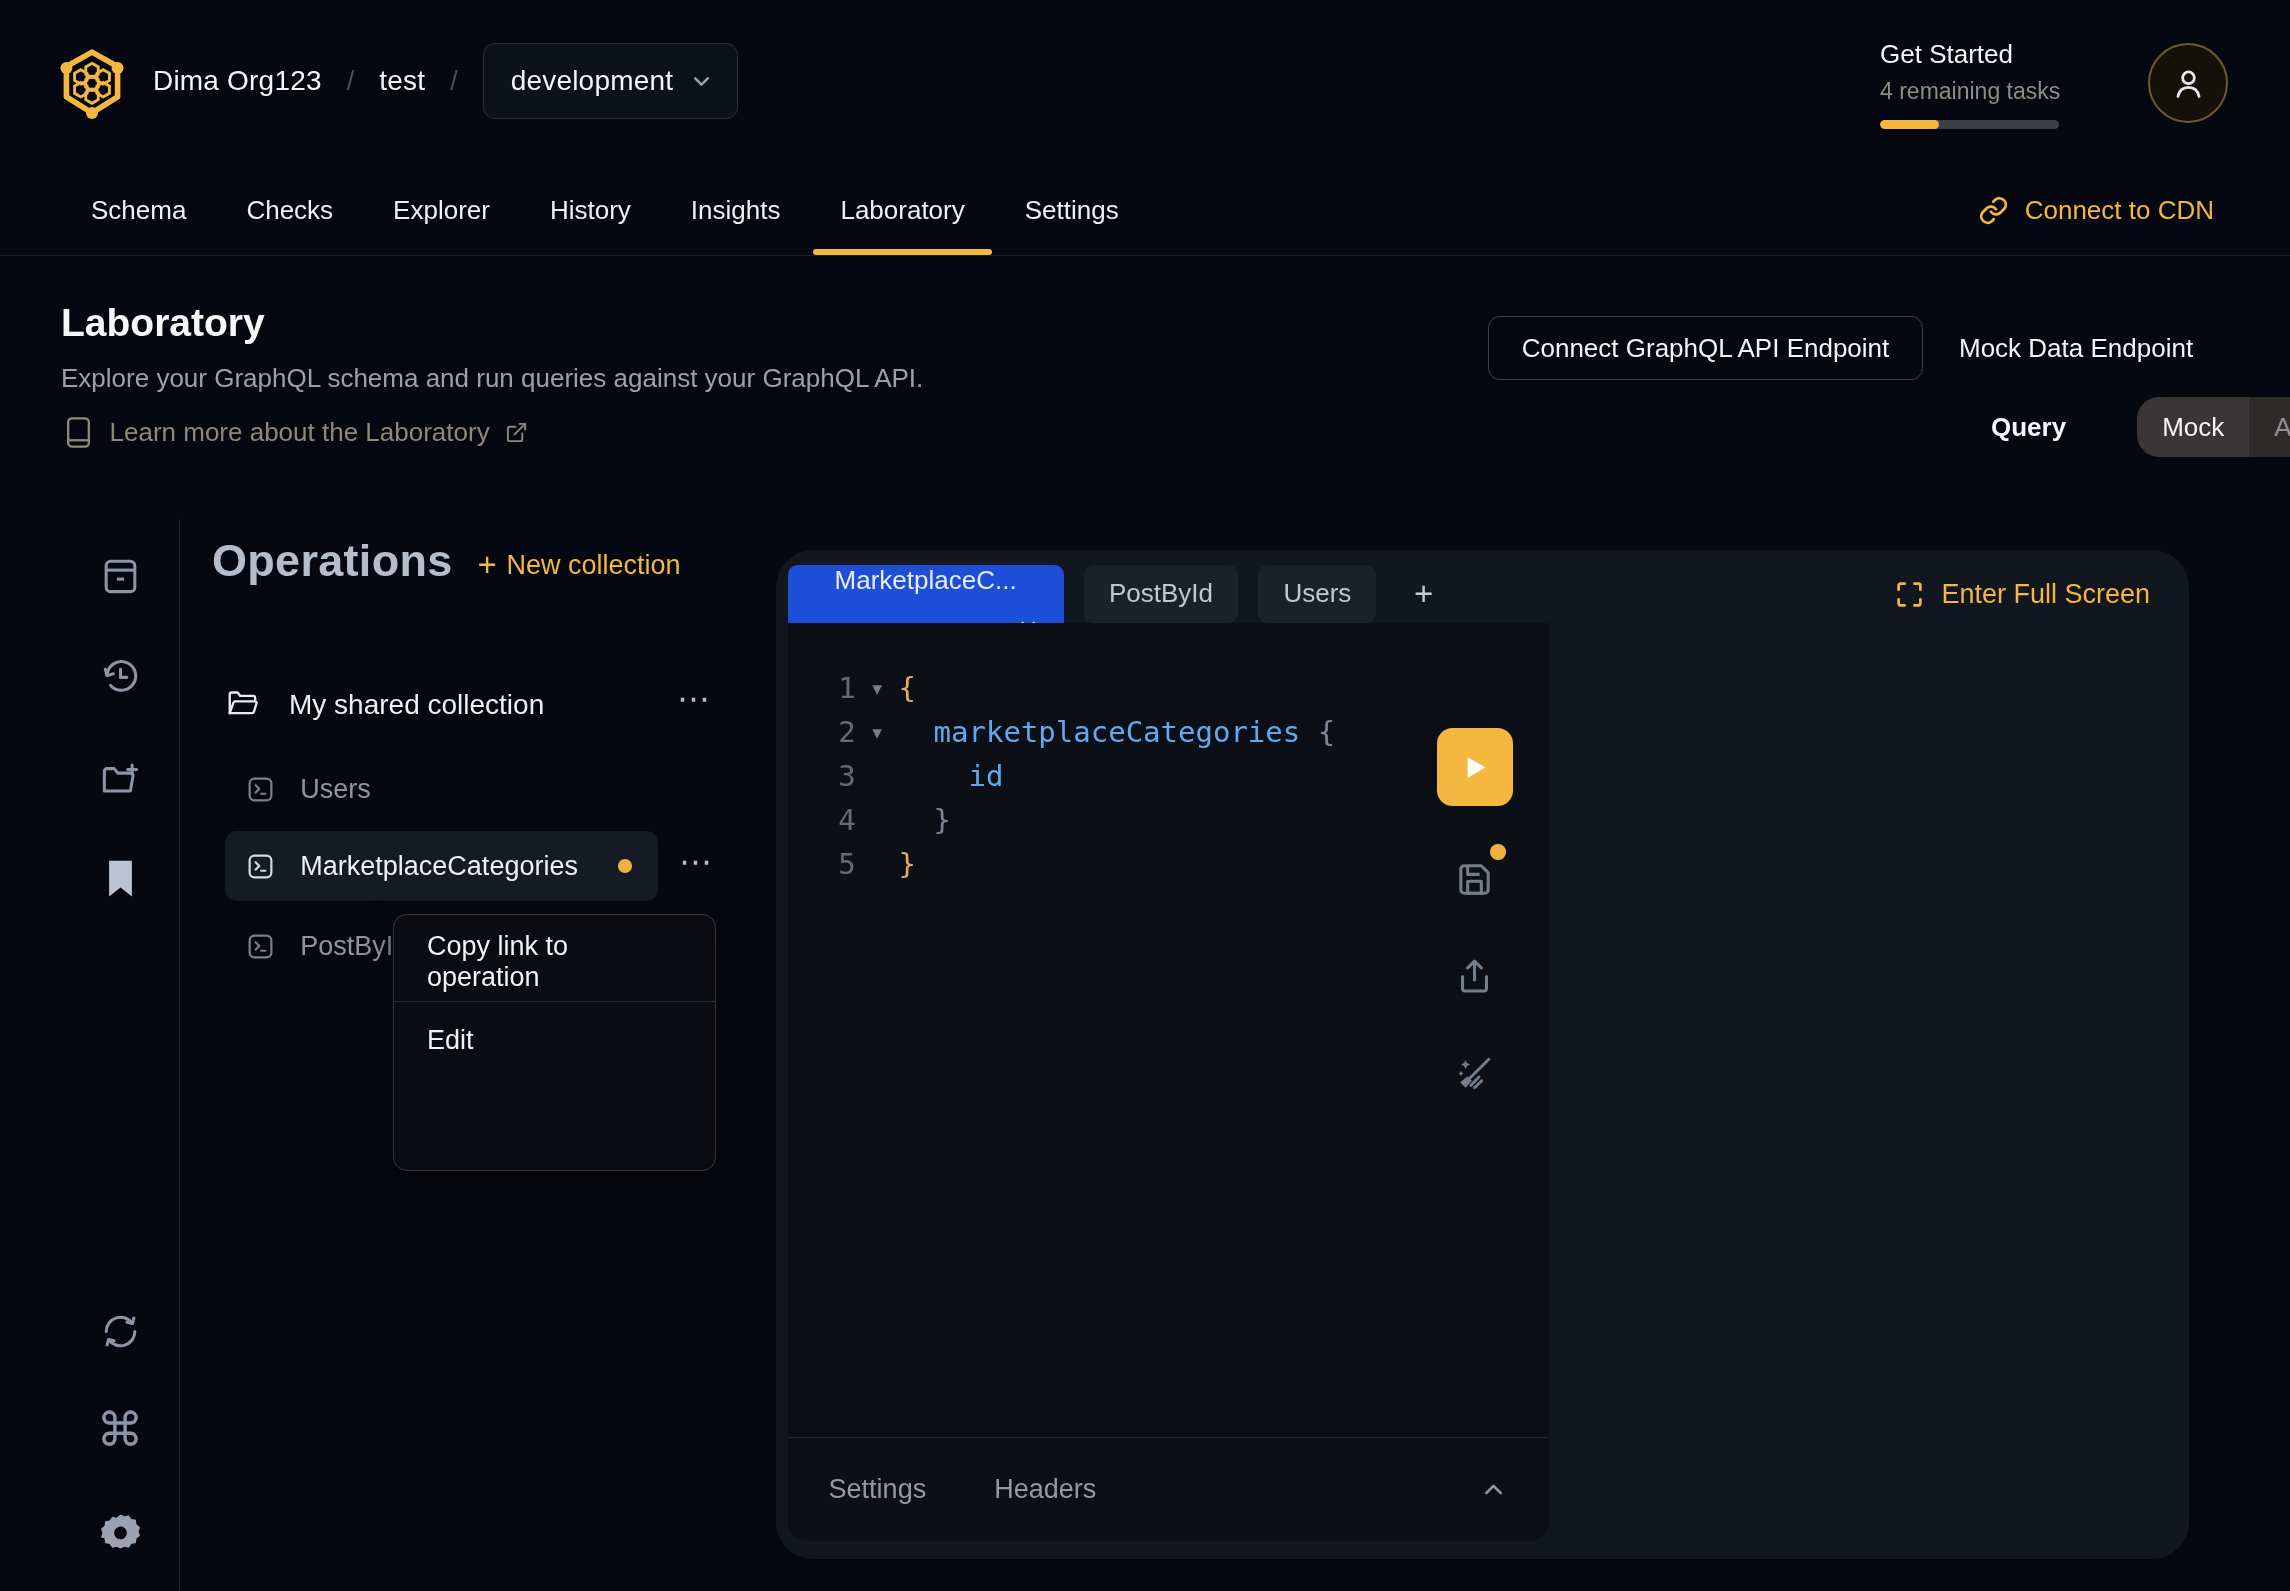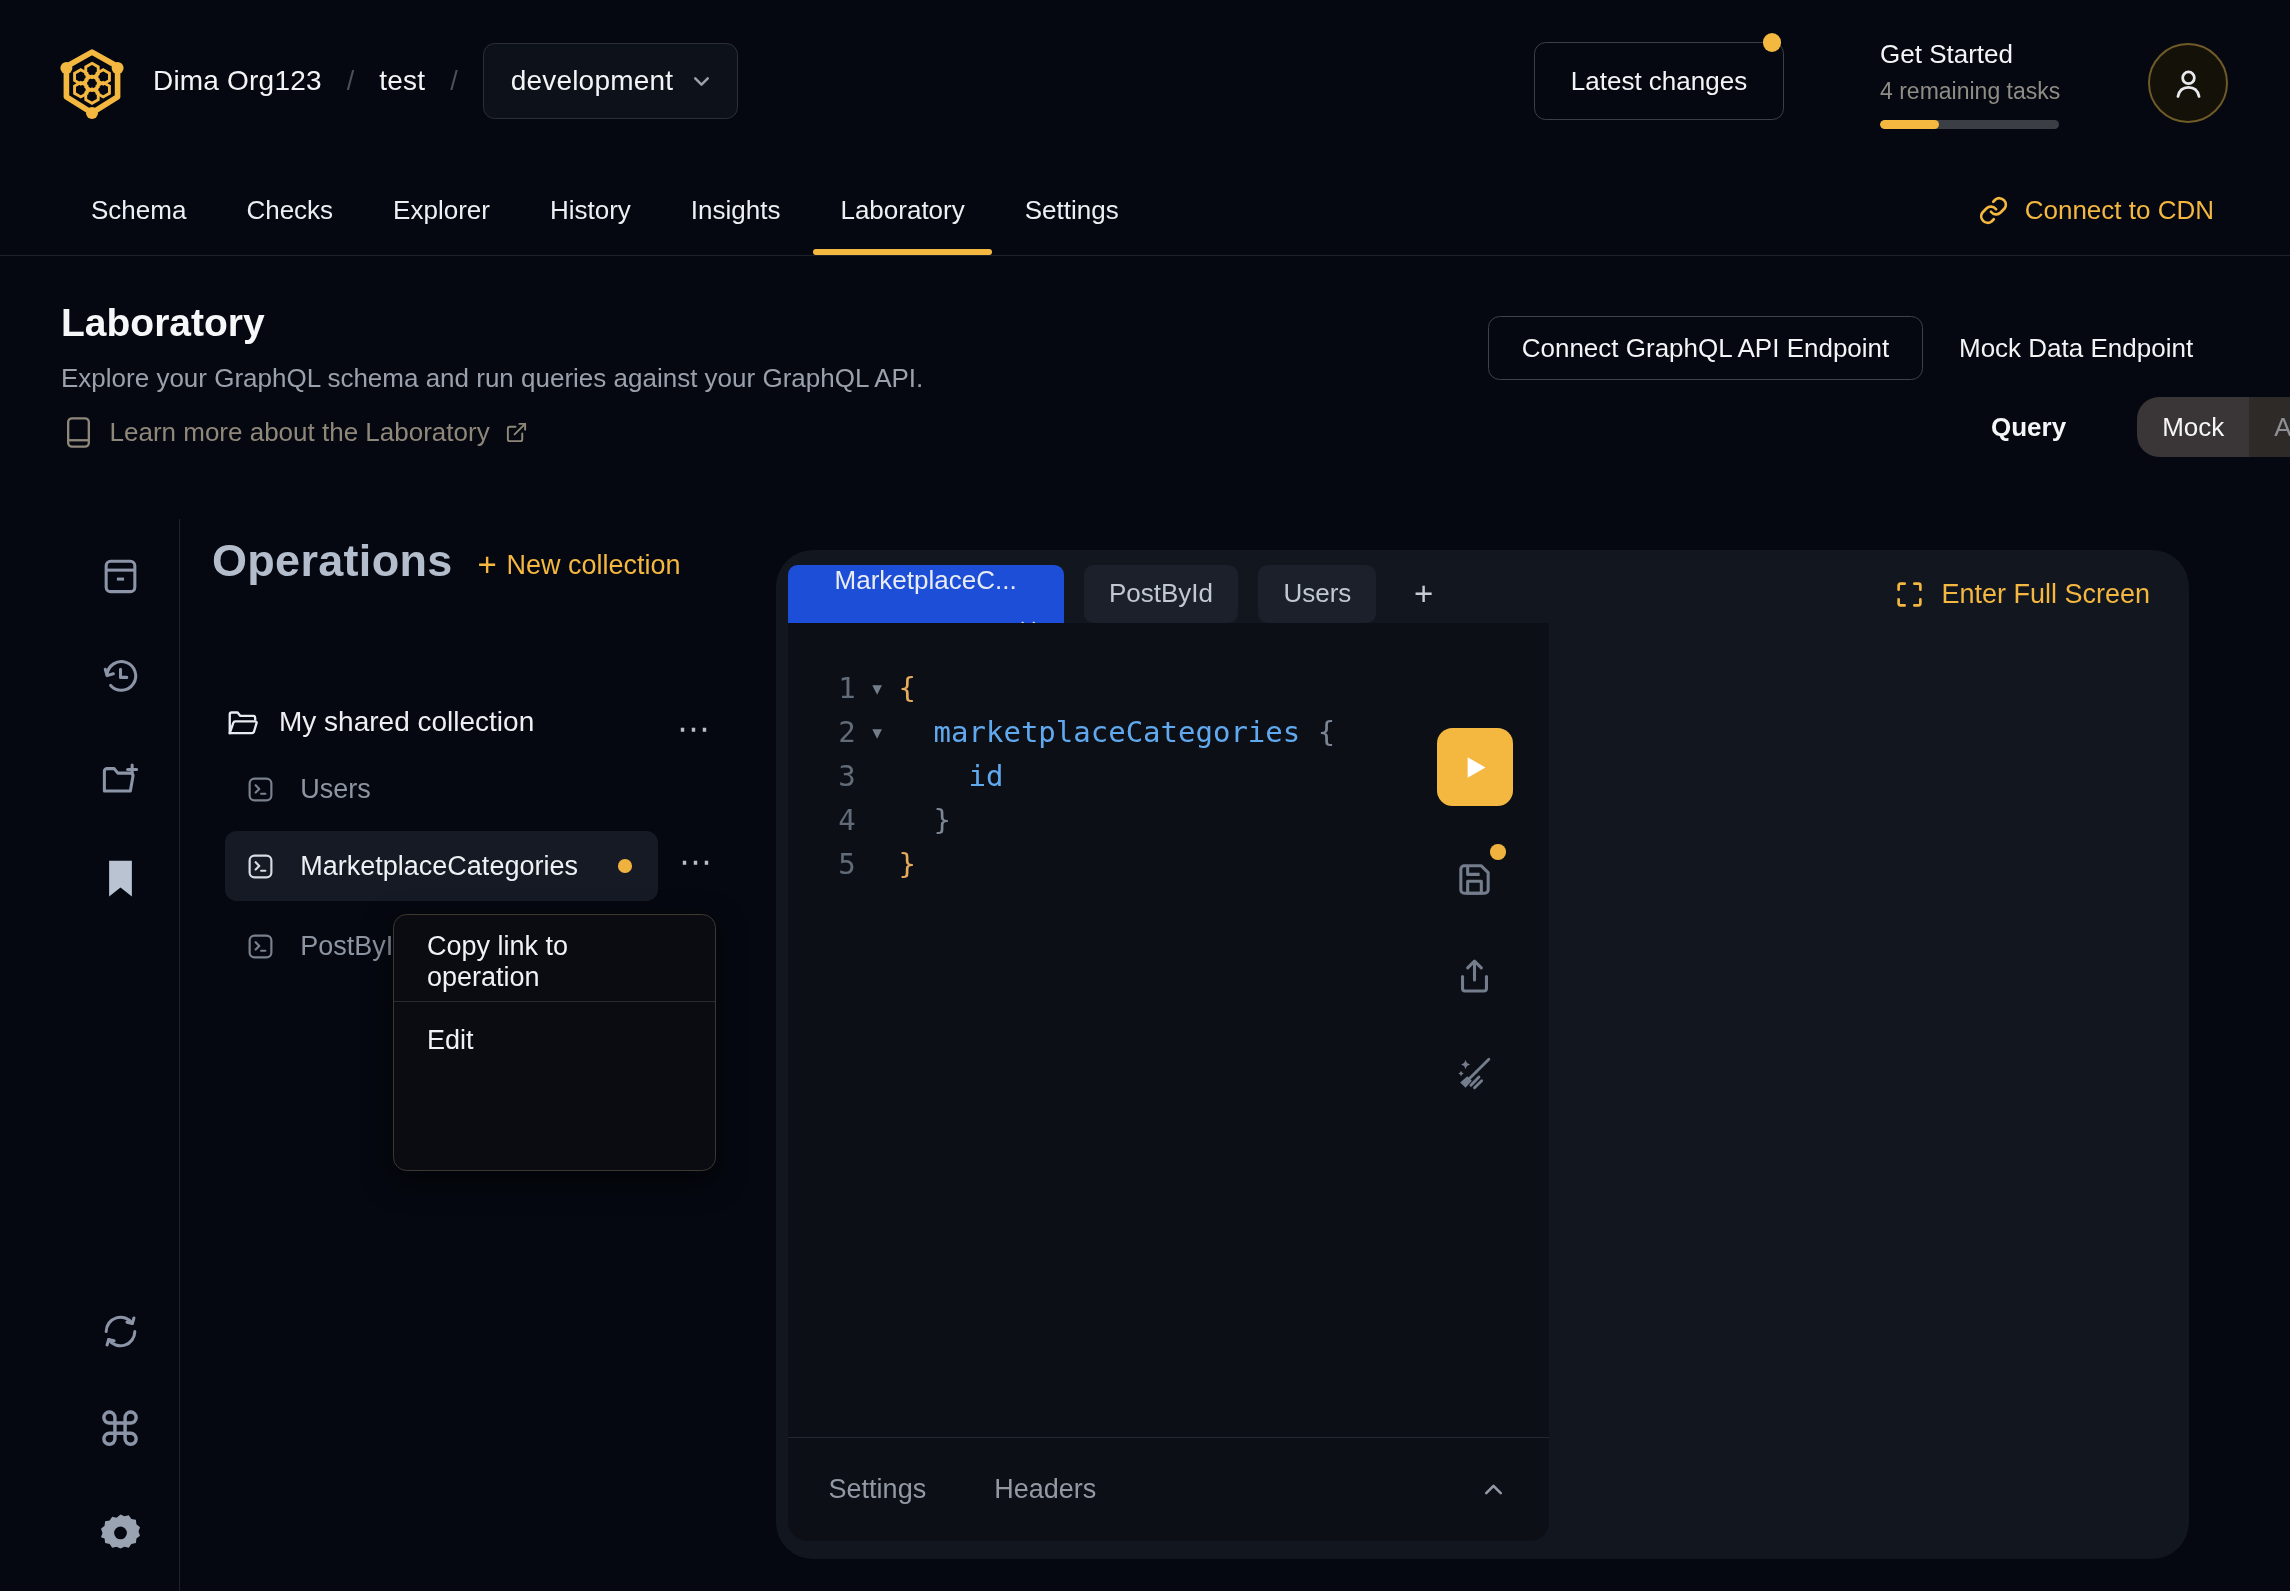--- a/index.html
+++ b/index.html
@@ -78,21 +78,21 @@
   .rail-divider { left:179px; top:519px; width:1px; height:1072px; background:#1e222b; }
   .rail-icon { left:95px; width:50px; height:50px; display:flex; align-items:center; justify-content:center; cursor:pointer; }
 
   
   .ops-head { left:212px; top:535px; display:flex; align-items:baseline; gap:25px; }
   .ops-title { font-size:45px; font-weight:700; color:#b3bdcc; letter-spacing:0.3px; }
   .new-collection { display:flex; align-items:center; gap:9.7px; color:#f4b740; cursor:pointer; }
   .new-collection .plus { font-size:33px; font-weight:400; }
   .new-collection .lbl { font-size:27px; font-weight:500; }
 
-  .coll-header { left:227px; top:689px; width:485px; height:49px; display:flex; align-items:flex-end; gap:19px; cursor:pointer; }
+  .coll-header { left:227px; top:689px; width:485px; height:49px; display:flex; align-items:flex-start; gap:29px; cursor:pointer; }
   .coll-header .name { font-size:28px; color:#edeff2; font-weight:500; }
   .dots { color:#b6bdc9; font-size:33px; letter-spacing:1.9px; line-height:19.4px; cursor:pointer; }
   .coll-header .dots { position:absolute; right:0; }
 
   .op-row { left:225px; width:433px; height:70px; display:flex; align-items:center; gap:25px; padding:0 21.3px; border-radius:11.6px; cursor:pointer; }
   .op-row .name { font-size:27px; color:#8d95a2; }
   .op-row.selected { background:#151a25; }
   .op-row.selected .name { color:#eef1f4; }
   .row-dot { width:13.6px; height:13.6px; border-radius:50%; background:#f0b23e; margin-left:15.5px; }
   .row-dots-outside { left:677px; width:39px; text-align:center; }
@@ -168,24 +168,20 @@
     <div class="target-select">
       <span class="crumb">development</span>
       <span>
         <svg width="25" height="25" viewBox="0 0 24 24" fill="none" stroke="#9aa1ab" stroke-width="2.4" stroke-linecap="round" stroke-linejoin="round">
             <polyline points="6,9 12,15 18,9"></polyline>
           </svg>
       </span>
     </div>
   </div>
 
-  <button class="abs latest-btn">
-    <span>Latest changes</span>
-    <span class="latest-dot"></span>
-  </button>
 
   <div class="abs get-started">
     <div class="gs-title">Get Started</div>
     <div class="gs-sub">4 remaining tasks</div>
     <div class="gs-bar">
         <div class="gs-fill"></div>
       </div>
   </div>
 
   <div class="abs avatar">

